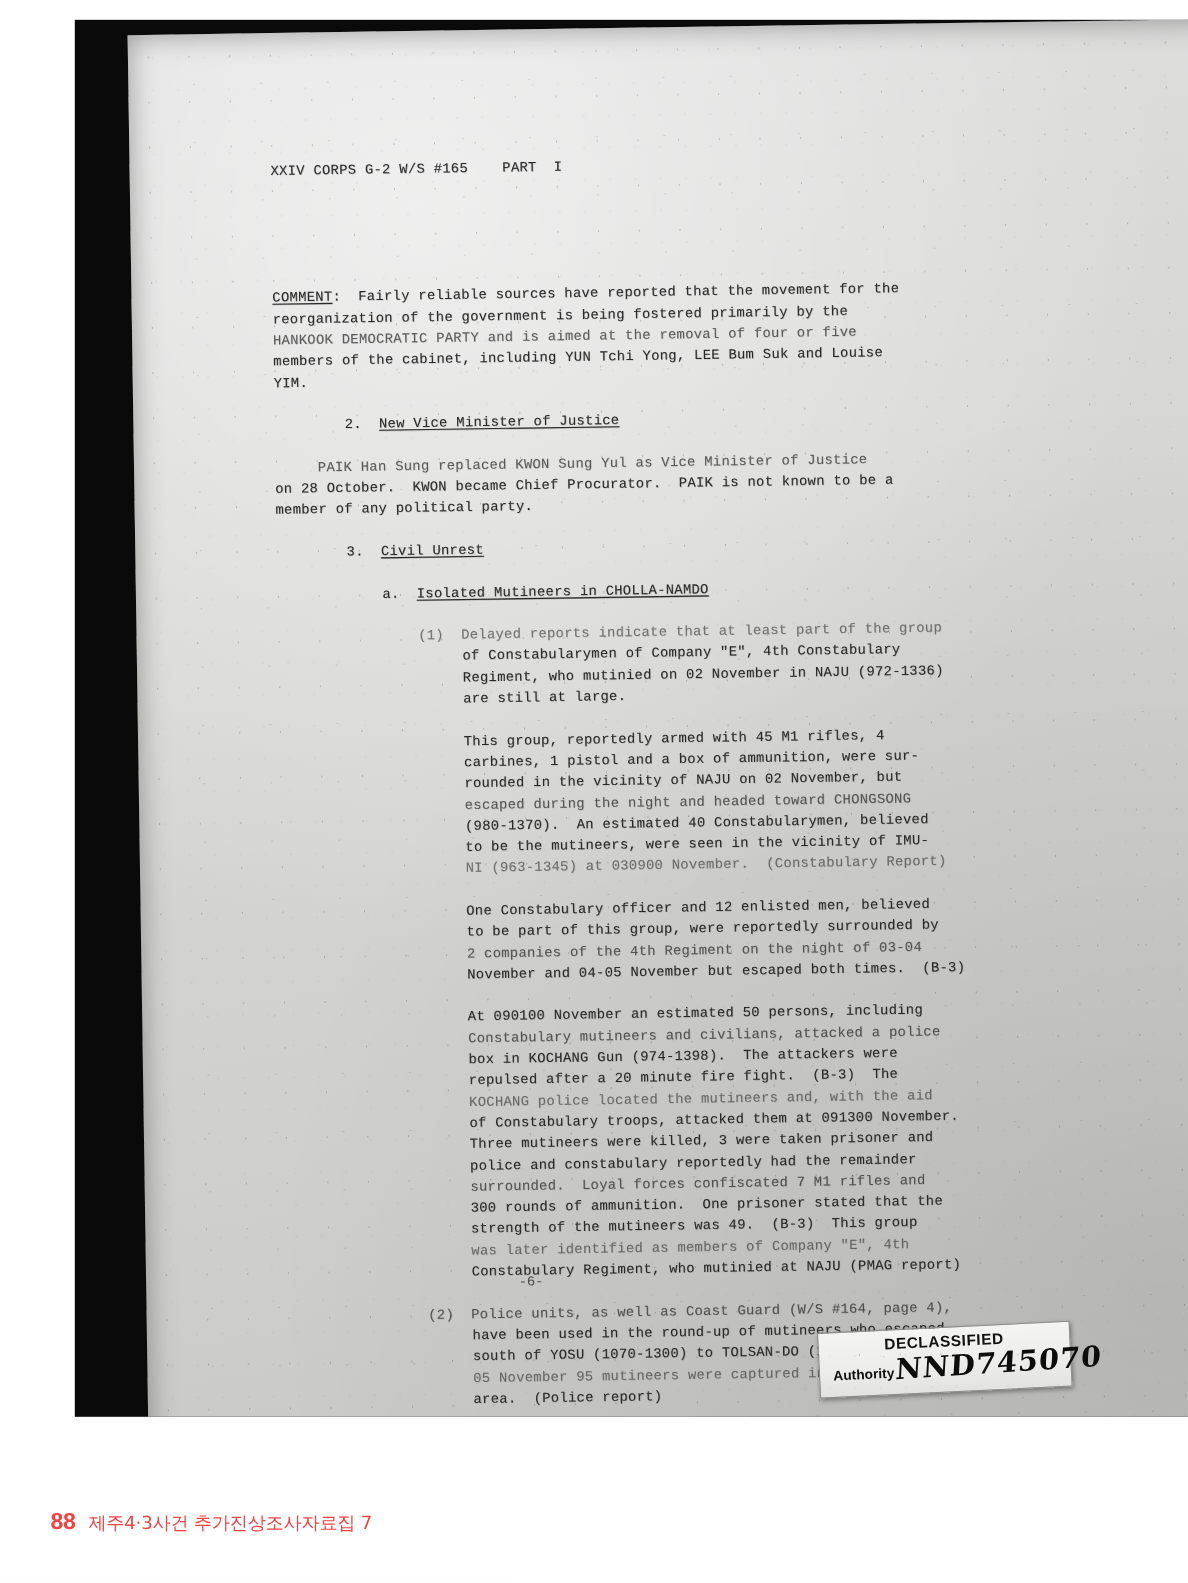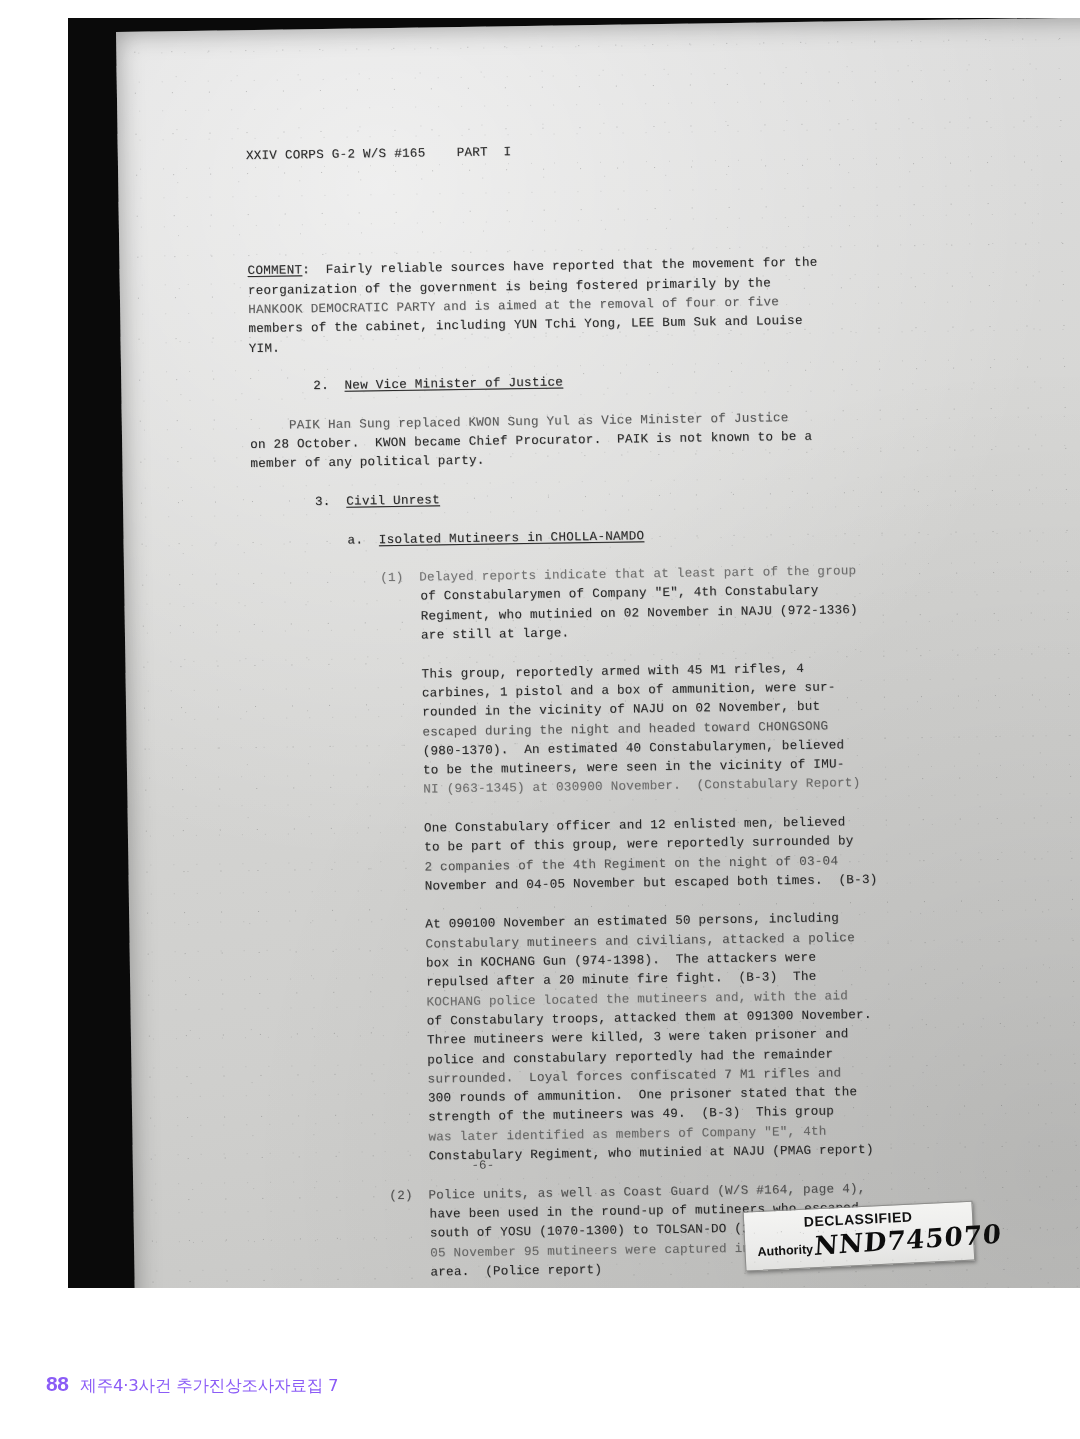--- a/index.html
+++ b/index.html
@@ -146,21 +146,21 @@
   }
 
   
   #caption {
     position: absolute;
     left: 46px;
     top: 1372px;
     display: flex;
     align-items: baseline;
     gap: 12px;
-    color: #8b5cf6;
+    color: #ef4444;
   }
   #caption .pageno {
     font-family: "Liberation Sans", sans-serif;
     font-weight: bold;
     font-size: 21px;
     letter-spacing: -0.5px;
   }
   #caption .cap-text {
     font-family: "DejaVu Sans", sans-serif;
     font-size: 16.5px;

